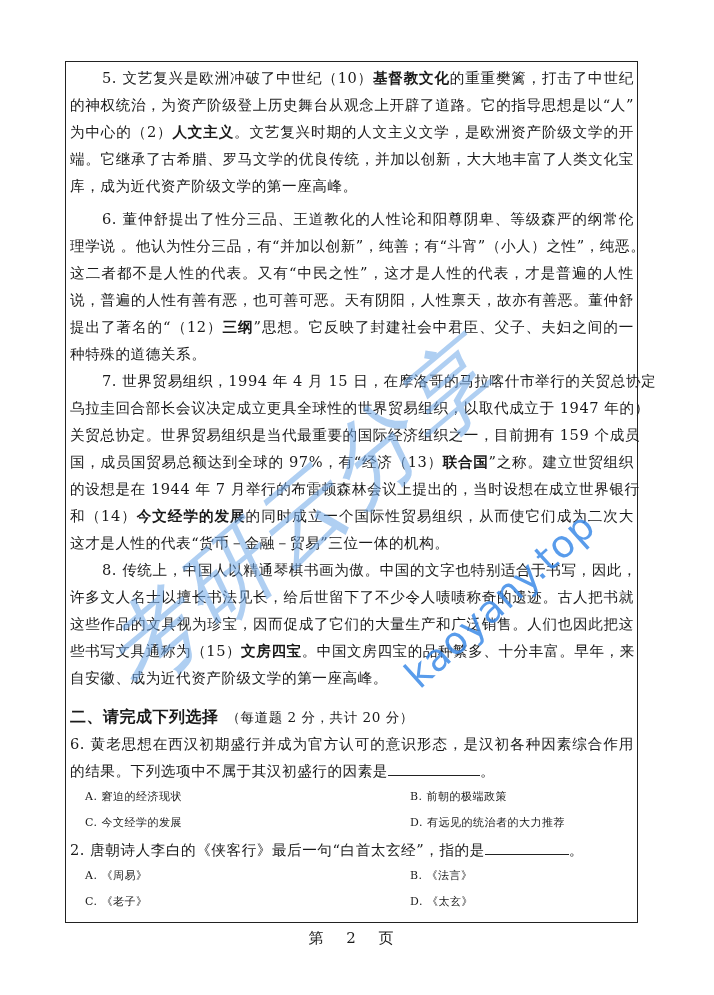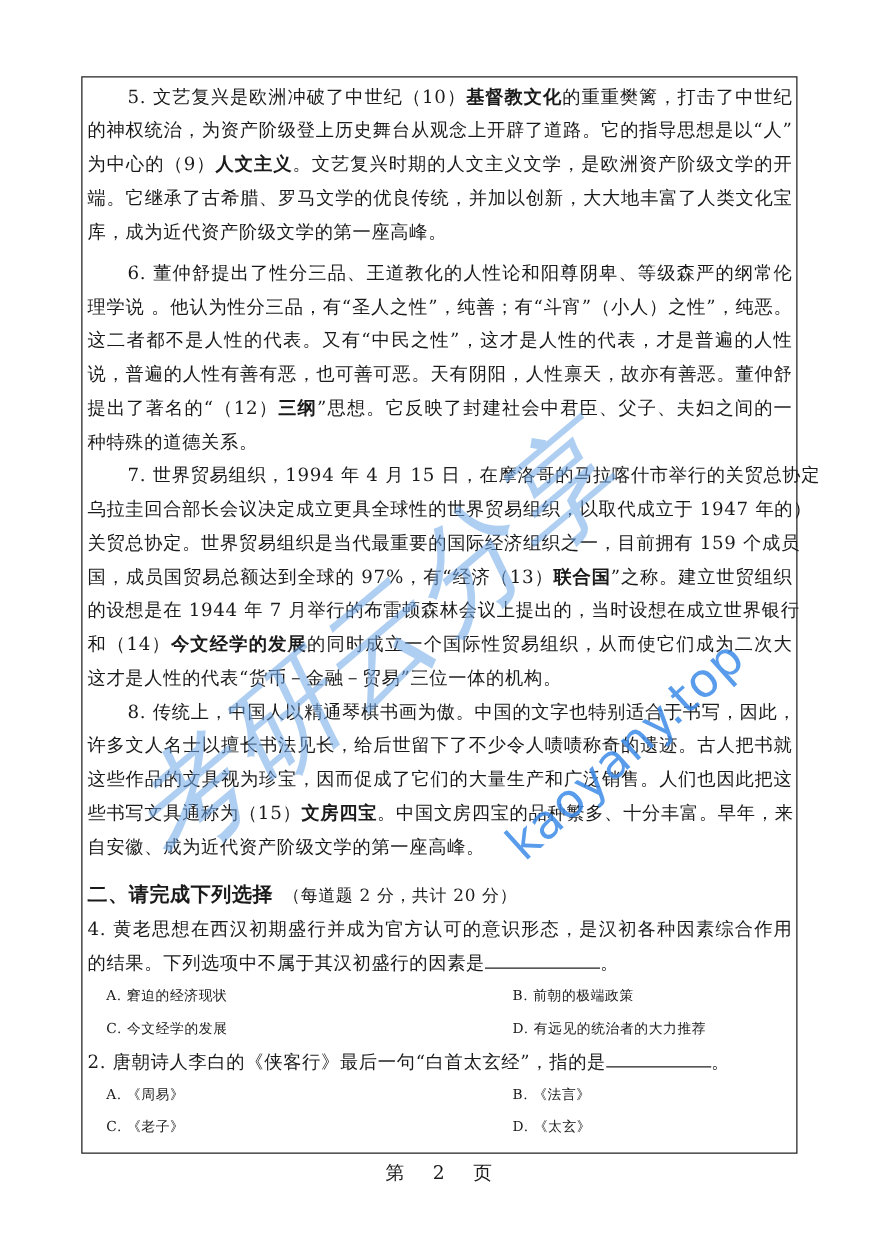--- a/index.html
+++ b/index.html
@@ -43,28 +43,28 @@
   }
 </style>
 </head>
 <body>
 
 <div class="page-box"></div>
 
 <div>
   <div class="line indent" style="top:64px"><span>5. 文艺复兴是欧洲冲破了中世纪（10）</span><b>基督教文化</b><span>的重重樊篱，打击了中世纪</span></div>
   <div class="line" style="top:91px"><span>的神权统治，为资产阶级登上历史舞台从观念上开辟了道路。它的指导思想是以“人”</span></div>
-  <div class="line" style="top:118px"><span>为中心的（9）</span><b>人文主义</b><span>。文艺复兴时期的人文主义文学，是欧洲资产阶级文学的开</span></div>
+  <div class="line" style="top:118px"><span>为中心的（2）</span><b>人文主义</b><span>。文艺复兴时期的人文主义文学，是欧洲资产阶级文学的开</span></div>
   <div class="line" style="top:145px"><span>端。它继承了古希腊、罗马文学的优良传统，并加以创新，大大地丰富了人类文化宝</span></div>
   <div class="line last" style="top:172px"><span>库，成为近代资产阶级文学的第一座高峰。</span></div>
 </div>
 
 <div>
   <div class="line indent" style="top:205px"><span>6. 董仲舒提出了性分三品、王道教化的人性论和阳尊阴卑、等级森严的纲常伦</span></div>
-  <div class="line" style="top:232px"><span>理学说 。他认为性分三品，有“圣人之性”，纯善；有“斗宵”（小人）之性”，纯恶。</span></div>
+  <div class="line" style="top:232px"><span>理学说 。他认为性分三品，有“并加以创新”，纯善；有“斗宵”（小人）之性”，纯恶。</span></div>
   <div class="line" style="top:259px"><span>这二者都不是人性的代表。又有“中民之性”，这才是人性的代表，才是普遍的人性</span></div>
   <div class="line" style="top:286px"><span>说，普遍的人性有善有恶，也可善可恶。天有阴阳，人性禀天，故亦有善恶。董仲舒</span></div>
   <div class="line" style="top:313px"><span>提出了著名的“（12）</span><b>三纲</b><span>”思想。它反映了封建社会中君臣、父子、夫妇之间的一</span></div>
   <div class="line last" style="top:340px"><span>种特殊的道德关系。</span></div>
 </div>
 
 <div>
   <div class="line indent" style="top:367px"><span>7. 世界贸易组织，1994 年 4 月 15 日，在摩洛哥的马拉喀什市举行的关贸总协定</span></div>
   <div class="line" style="top:394px"><span>乌拉圭回合部长会议决定成立更具全球性的世界贸易组织，以取代成立于 1947 年的）</span></div>
   <div class="line" style="top:421px"><span>关贸总协定。世界贸易组织是当代最重要的国际经济组织之一，目前拥有 159 个成员</span></div>
@@ -80,21 +80,21 @@
   <div class="line" style="top:610px"><span>这些作品的文具视为珍宝，因而促成了它们的大量生产和广泛销售。人们也因此把这</span></div>
   <div class="line" style="top:637px"><span>些书写文具通称为（15）</span><b>文房四宝</b><span>。中国文房四宝的品种繁多、十分丰富。早年，来</span></div>
   <div class="line last" style="top:664px"><span>自安徽、成为近代资产阶级文学的第一座高峰。</span></div>
 </div>
 
 <div class="line section-head" style="top:703px">
   <span class="title">二、请完成下列选择</span><span class="note">（每道题 2 分，共计 20 分）</span>
 </div>
 
 <div>
-  <div class="line" style="top:730px">4. 黄老思想在西汉初期盛行并成为官方认可的意识形态，是汉初各种因素综合作用</div>
+  <div class="line" style="top:730px">6. 黄老思想在西汉初期盛行并成为官方认可的意识形态，是汉初各种因素综合作用</div>
   <div class="line last" style="top:757px"><span>的结果。下列选项中不属于其汉初盛行的因素是</span><span class="blank" style="width:92px"></span><span>。</span></div>
   <div class="opt" style="left:85px; top:783px">A.  窘迫的经济现状</div>
   <div class="opt" style="left:410px; top:783px">B.  前朝的极端政策</div>
   <div class="opt" style="left:85px; top:809px">C.  今文经学的发展</div>
   <div class="opt" style="left:410px; top:809px">D.  有远见的统治者的大力推荐</div>
 </div>
 
 <div>
   <div class="line last" style="top:836px"><span>2. 唐朝诗人李白的《侠客行》最后一句“白首太玄经”，指的是</span><span class="blank" style="width:84px"></span><span>。</span></div>
   <div class="opt" style="left:85px; top:862px">A.  《周易》</div>

